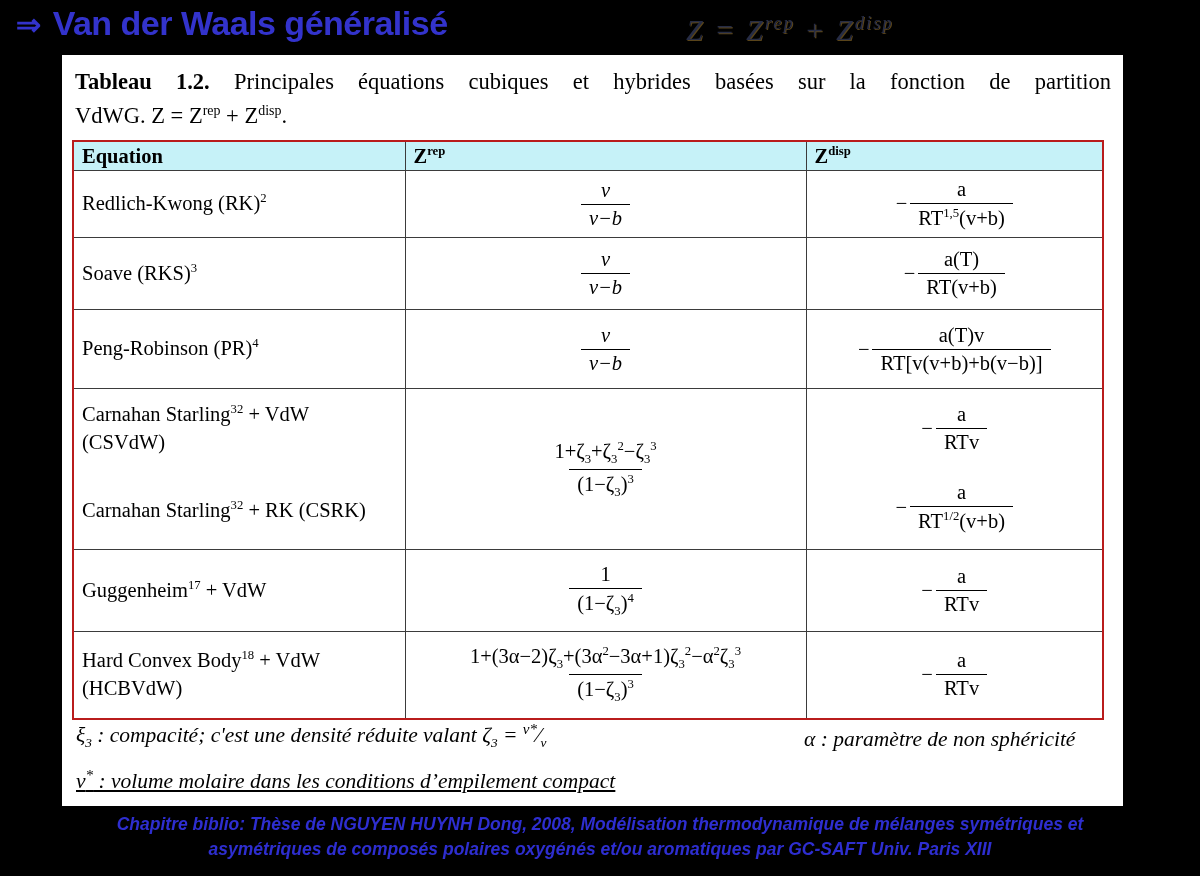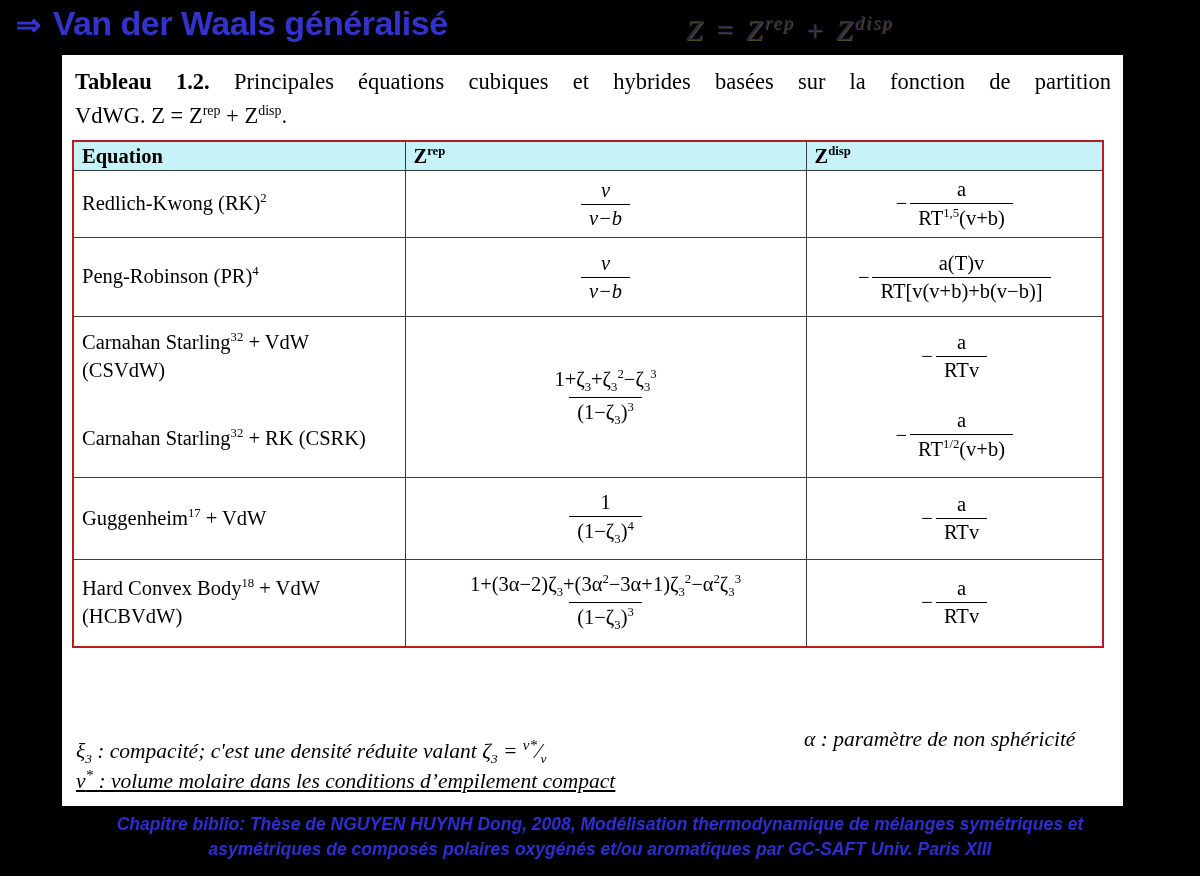--- a/index.html
+++ b/index.html
@@ -35,21 +35,21 @@
   .fnum{padding:0 8px 2px;}
   .fden{border-top:1.6px solid #000;padding:2px 8px 0;}
   .it{font-style:italic;}
   sup,sub{font-size:0.62em;}
   .dual-eq{height:152px;box-sizing:border-box;display:flex;flex-direction:column;
     justify-content:space-between;align-items:flex-start;padding:8px 0 20px;}
   .dual-frac{height:152px;box-sizing:border-box;display:flex;flex-direction:column;
     justify-content:space-between;align-items:center;padding:10px 0 12px;}
   
   .note{position:absolute;font-style:italic;font-size:21.5px;color:#000;white-space:nowrap;}
-  .note-xi{left:14px;top:666px;margin-top:16px;}
+  .note-xi{left:14px;top:666px;}
   .note-alpha{left:742px;top:672px;}
   .note-vstar{left:14px;top:712px;text-decoration:underline;}
   .note sup{font-size:0.7em;}
   
   .footer{position:absolute;left:0;top:812px;width:1200px;text-align:center;
     font-family:"Liberation Sans",sans-serif;font-weight:bold;font-style:italic;
     font-size:17.5px;color:var(--footer);line-height:25px;}
 </style>
 </head>
 <body style="--accent: #3333cc; --footer: #2e2ed0; --header-bg: #c6f2f8;">
@@ -90,20 +90,36 @@
               </span>
             </span></td>
           <td class="math"><span class="mfrac">
               <span class="minus">−</span>
               <span class="fstack">
                 <span class="fnum">a</span>
                 <span class="fden">RT<sup>1,5</sup>(v+b)</span>
               </span>
             </span></td>
         </tr>
+        <tr style="height: 72px;">
+          <td class="eq">Soave (RKS)<sup>3</sup></td>
+          <td class="math"><span class="mfrac it">
+              <span class="fstack">
+                <span class="fnum">v</span>
+                <span class="fden">v−b</span>
+              </span>
+            </span></td>
+          <td class="math"><span class="mfrac">
+              <span class="minus">−</span>
+              <span class="fstack">
+                <span class="fnum">a(T)</span>
+                <span class="fden">RT(v+b)</span>
+              </span>
+            </span></td>
+        </tr>
         <tr style="height: 79px; padding-left: 13px;">
           <td class="eq">Peng-Robinson (PR)<sup>4</sup></td>
           <td class="math"><span class="mfrac it">
               <span class="fstack">
                 <span class="fnum">v</span>
                 <span class="fden">v−b</span>
               </span>
             </span></td>
           <td class="math"><span class="mfrac">
               <span class="minus">−</span>

